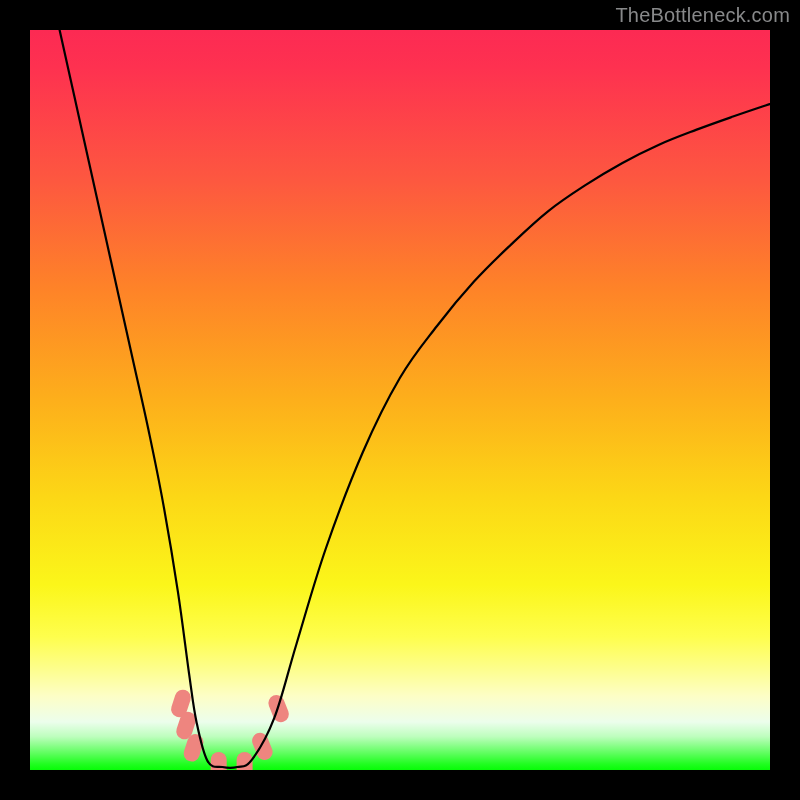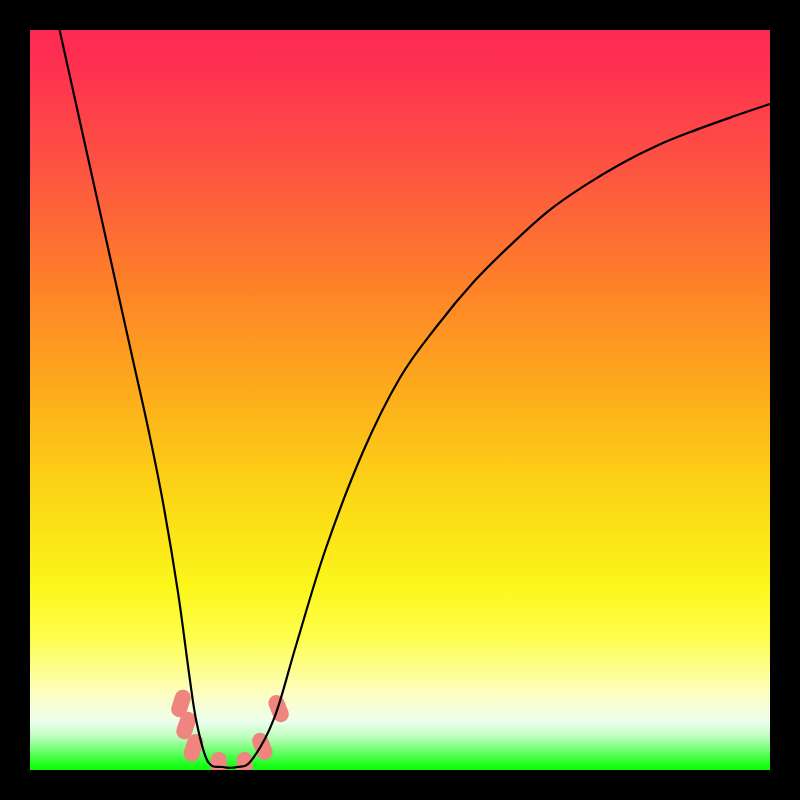--- a/index.html
+++ b/index.html
@@ -54,20 +54,21 @@
     left: 0;
     top: 0;
     width: 740px;
     height: 740px;
   }
 </style>
 </head>
 <body>
 
 <div class="chart-container">
+  <div class="watermark">TheBottleneck.com</div>
   <div class="plot-area">
     <svg class="curves" viewBox="0 0 740 740" preserveAspectRatio="none">
       <g id="marker-layer">
           <rect x="142.96" y="659.40" width="16" height="28" rx="8" ry="8" fill="#ee857f" transform="rotate(18 150.96 673.40)"></rect>
           <rect x="148.14" y="681.60" width="16" height="28" rx="8" ry="8" fill="#ee857f" transform="rotate(18 156.14 695.60)"></rect>
           <rect x="155.54" y="703.80" width="16" height="28" rx="8" ry="8" fill="#ee857f" transform="rotate(18 163.54 717.80)"></rect>
           <rect x="180.70" y="721.93" width="16" height="28" rx="8" ry="8" fill="#ee857f" transform="rotate(0 188.70 735.93)"></rect>
           <rect x="206.60" y="721.93" width="16" height="28" rx="8" ry="8" fill="#ee857f" transform="rotate(0 214.60 735.93)"></rect>
           <rect x="224.36" y="702.32" width="16" height="28" rx="8" ry="8" fill="#ee857f" transform="rotate(-22 232.36 716.32)"></rect>
           <rect x="240.64" y="664.58" width="16" height="28" rx="8" ry="8" fill="#ee857f" transform="rotate(-22 248.64 678.58)"></rect>

